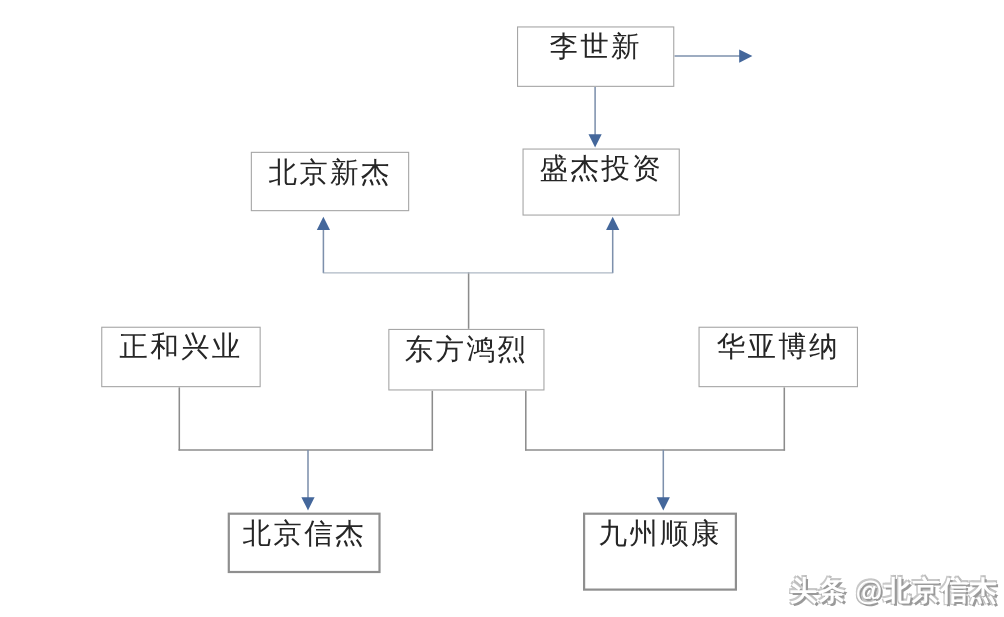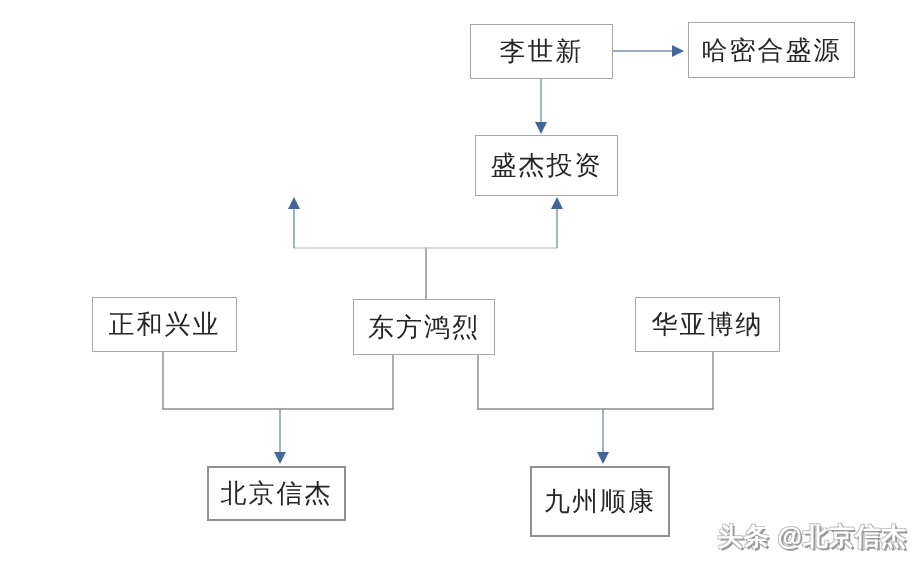--- a/index.html
+++ b/index.html
@@ -23,21 +23,21 @@
     height: 561px;
   }
   .connectors line { stroke-width: 1.4; fill: none; }
   .connectors line.thin { stroke-width: 1.2; }
   .node {
     position: absolute;
     box-sizing: border-box;
     background: #ffffff;
     border: 1.5px solid #a6a6a6;
     display: flex;
-    align-items: center;
+    align-items: flex-start;
     justify-content: center;
     font-size: 26px;
     letter-spacing: 2px;
     color: #262626;
   }
   .node--bold {
     border-width: 2px;
     border-color: #8f8f8f;
   }
   .watermark {
@@ -95,24 +95,24 @@
       <line x1="713" y1="352" x2="713" y2="409.5" stroke="#8C8C8C"></line>
       <line x1="603" y1="409" x2="603" y2="453" stroke="#7D90AC"></line>
       <polygon points="597,452 609,452 603,464" fill="#44679B"></polygon>
     </g>
   </svg>
 
   <div class="node" style="left:470px; top:24px; width:143px; height:55px;">
     <span>李世新</span>
   </div>
 
-  <div class="node" style="left:688px; top:22px; width:167px; height:56px;">
-    <span>哈密合盛源</span>
+
+  <div class="node" style="left:228px; top:138px; width:144px; height:54px;">
+    <span>北京新杰</span>
   </div>
-
 
   <div class="node" style="left:475px; top:135px; width:143px; height:61px;">
     <span>盛杰投资</span>
   </div>
 
   <div class="node" style="left:92px; top:297px; width:145px; height:55px;">
     <span>正和兴业</span>
   </div>
 
   <div class="node" style="left:353px; top:299px; width:142px; height:56px;">

